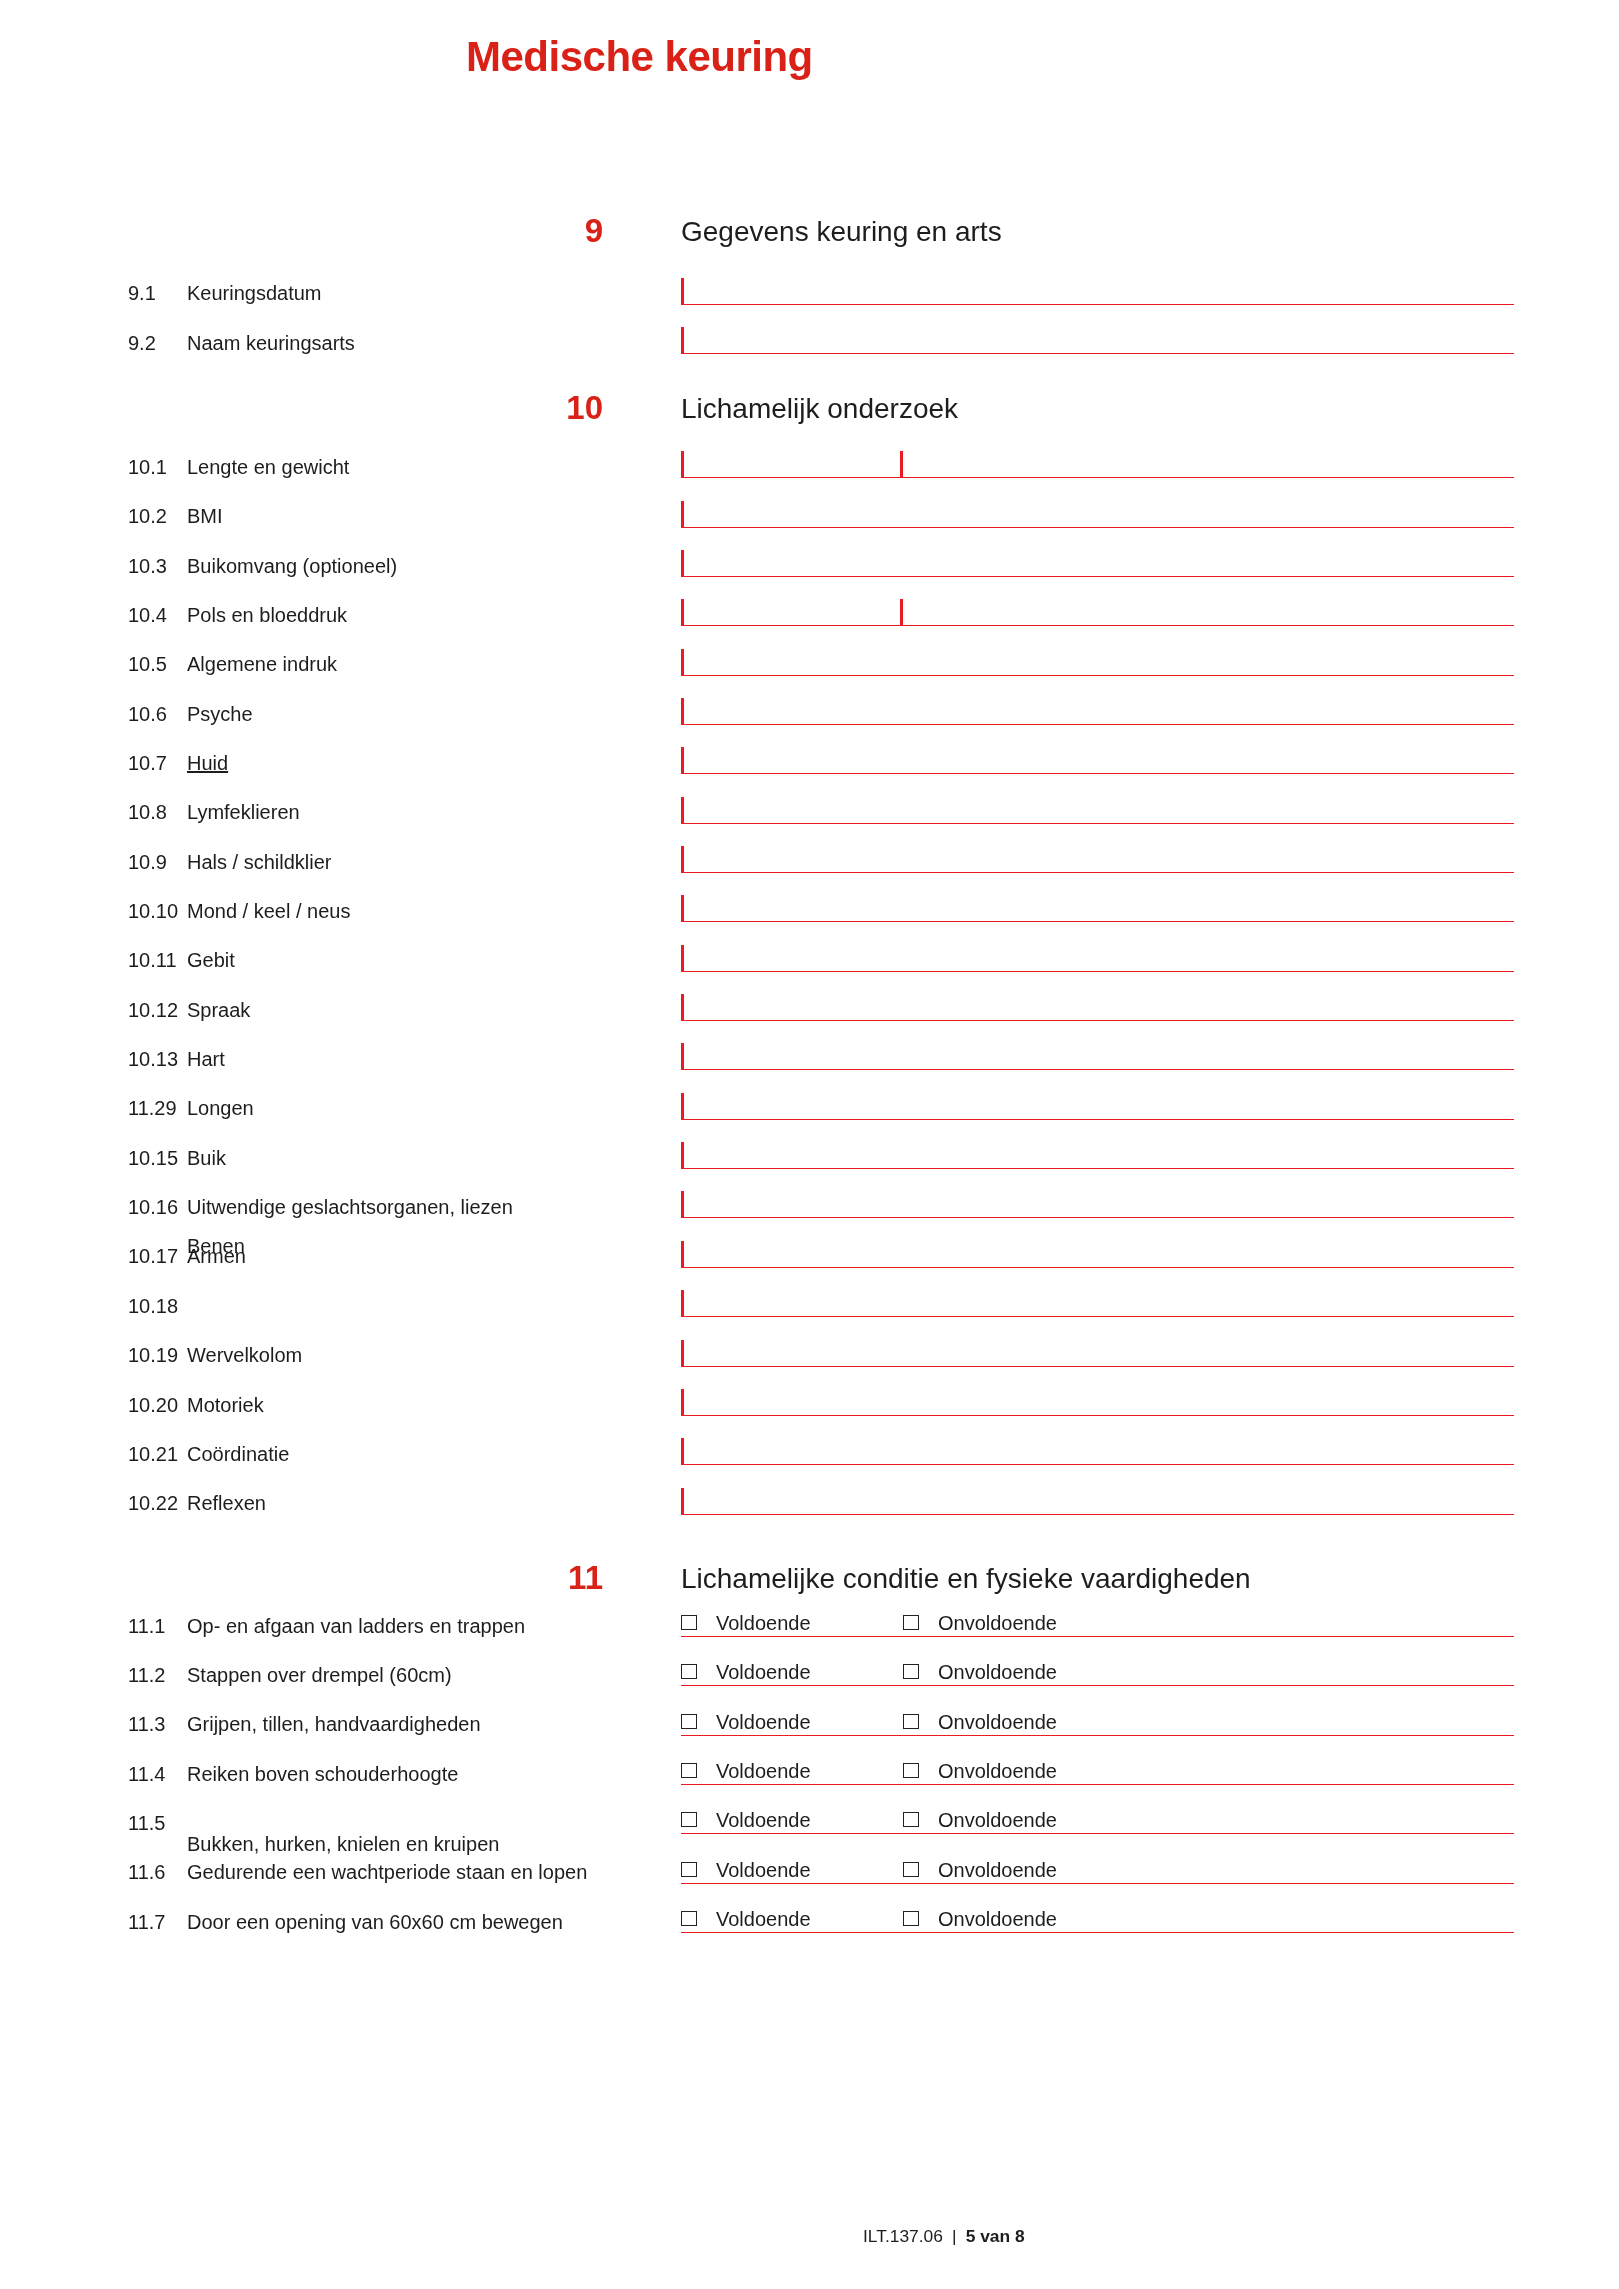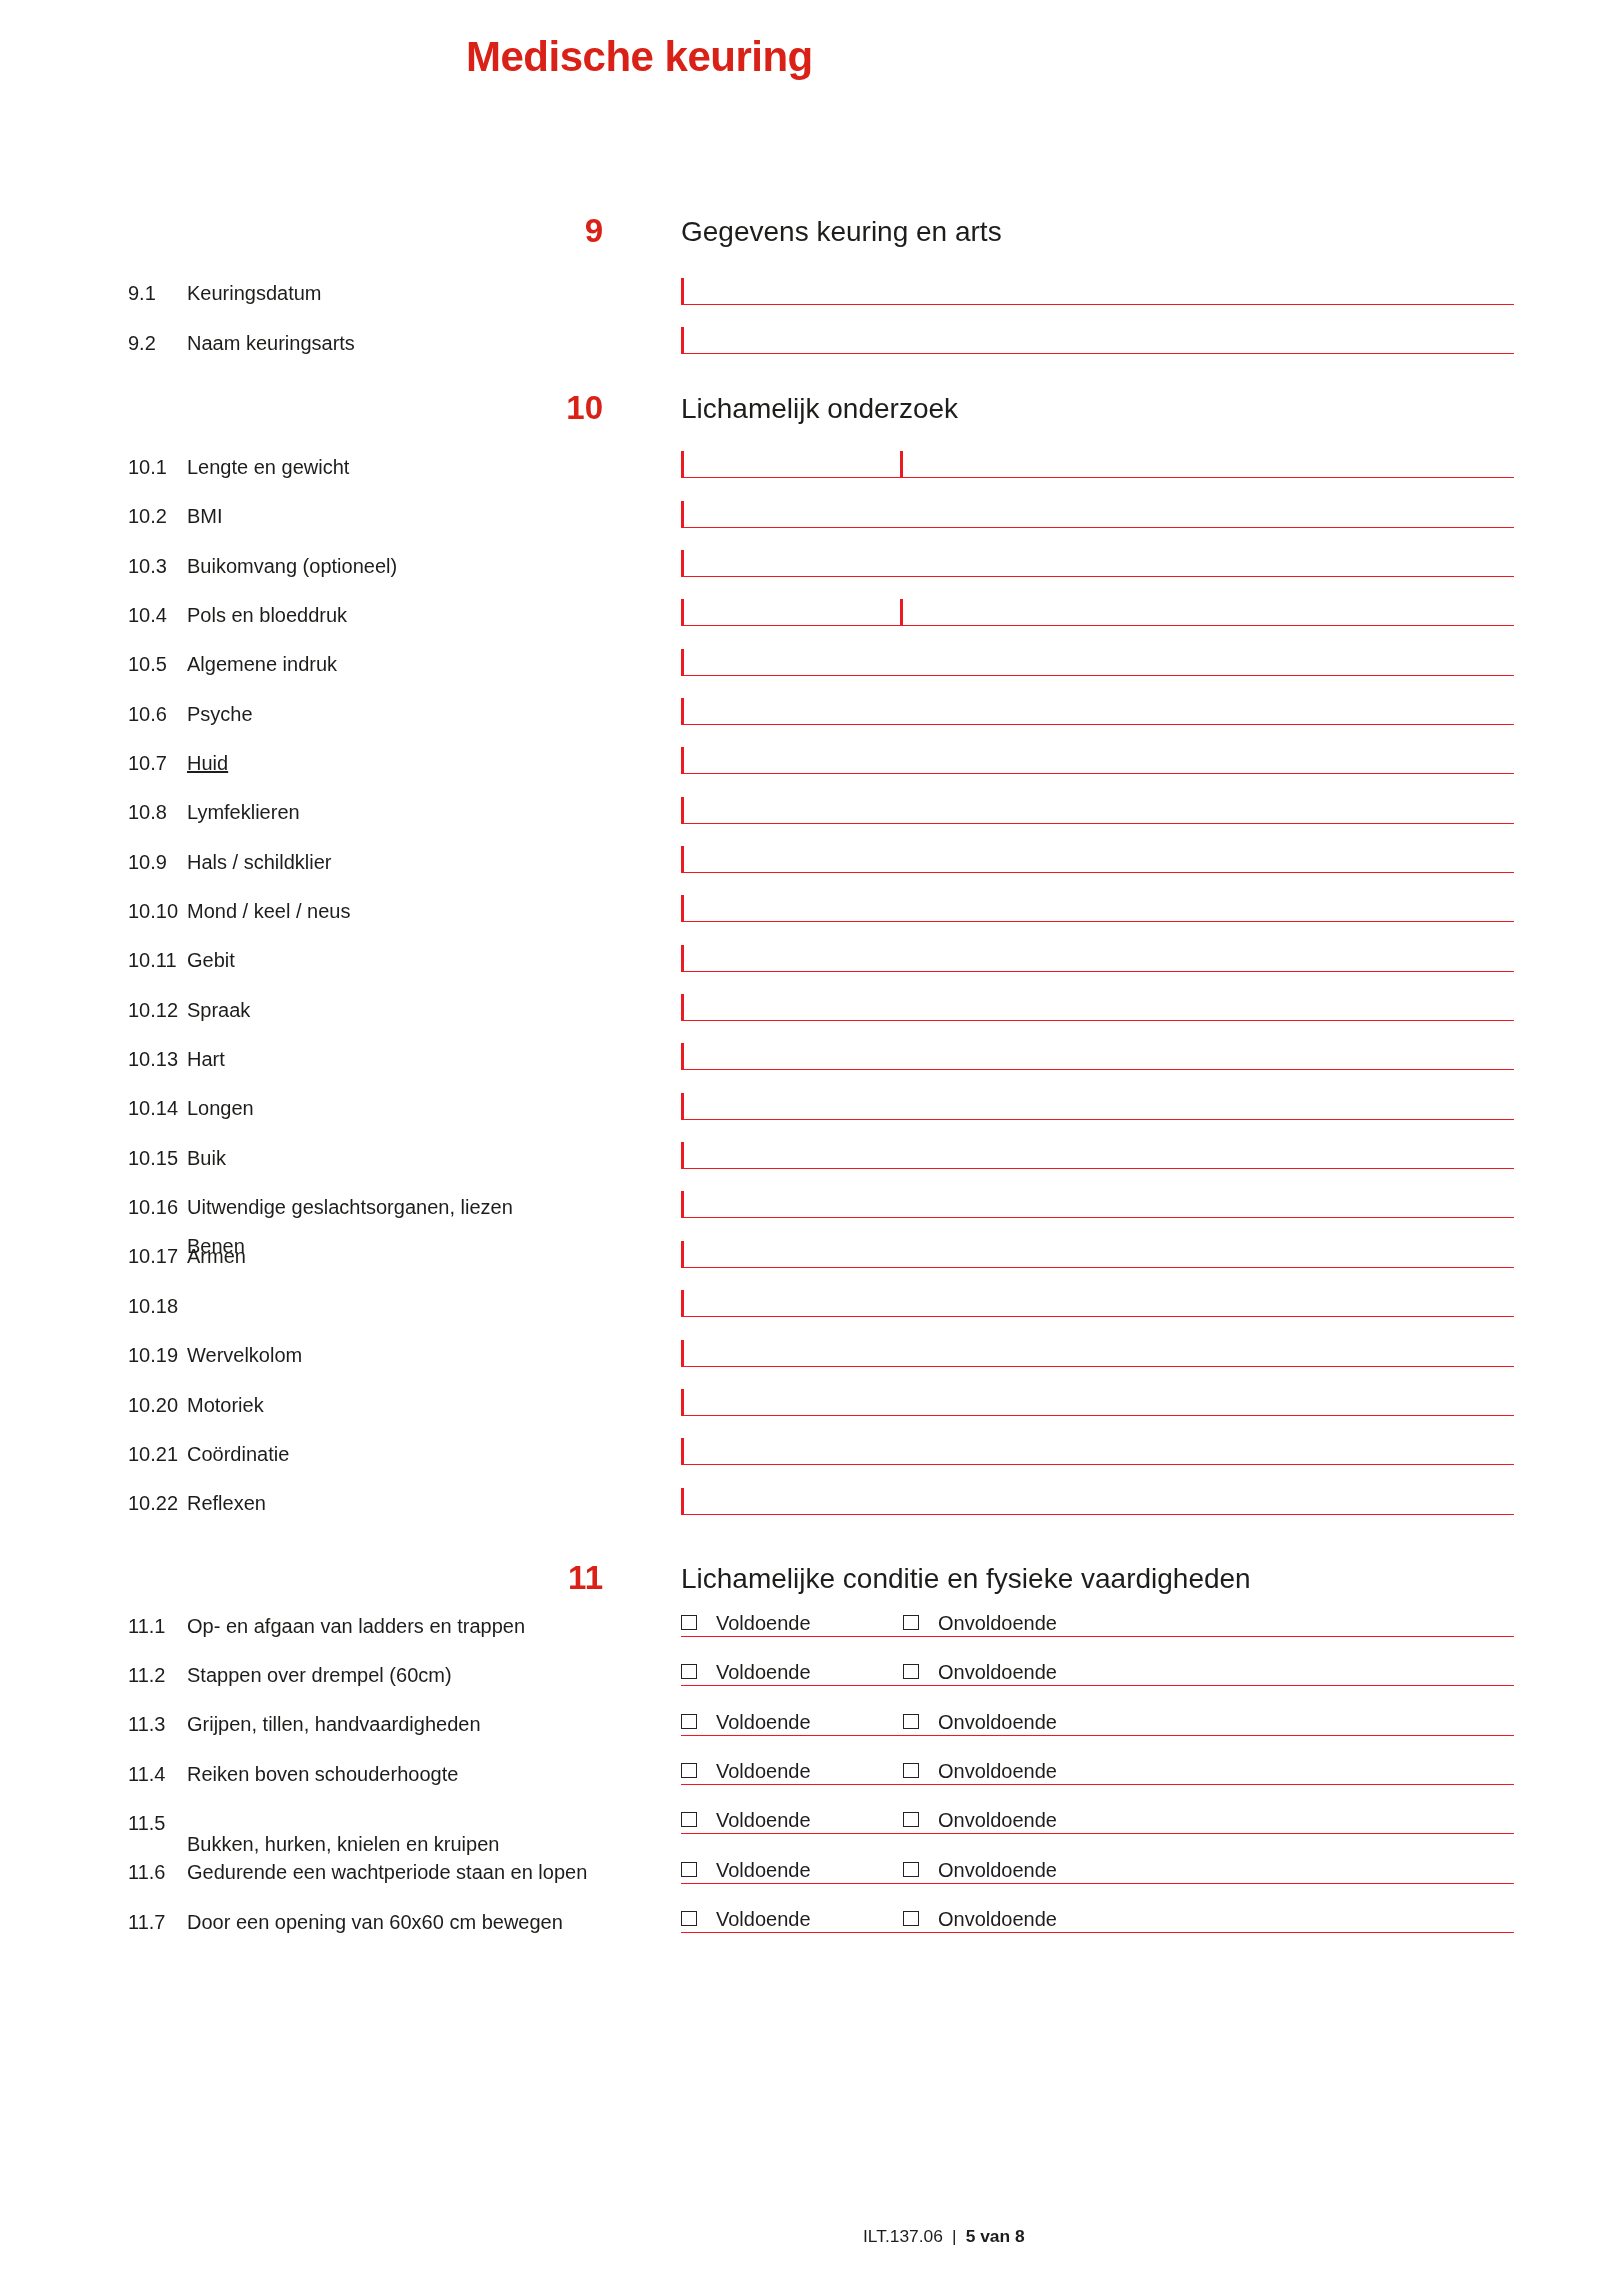--- a/index.html
+++ b/index.html
@@ -131,21 +131,21 @@
       <div class="row-num" style="top: 998px;">10.12</div>
       <div class="row-label" style="top: 998px;">Spraak</div>
       <div class="field" style="top: 994px;">
         <span class="tick" style="left: 0px;"></span>
       </div>
       <div class="row-num" style="top: 1047px;">10.13</div>
       <div class="row-label" style="top: 1047px;">Hart</div>
       <div class="field" style="top: 1043px;">
         <span class="tick" style="left: 0px;"></span>
       </div>
-      <div class="row-num" style="top: 1096px;">10.14</div>
+      <div class="row-num" style="top: 1096px;">11.29</div>
       <div class="row-label" style="top: 1096px;">Longen</div>
       <div class="field" style="top: 1093px;">
         <span class="tick" style="left: 0px;"></span>
       </div>
       <div class="row-num" style="top: 1146px;">10.15</div>
       <div class="row-label" style="top: 1146px;">Buik</div>
       <div class="field" style="top: 1142px;">
         <span class="tick" style="left: 0px;"></span>
       </div>
       <div class="row-num" style="top: 1195px;">10.16</div>

